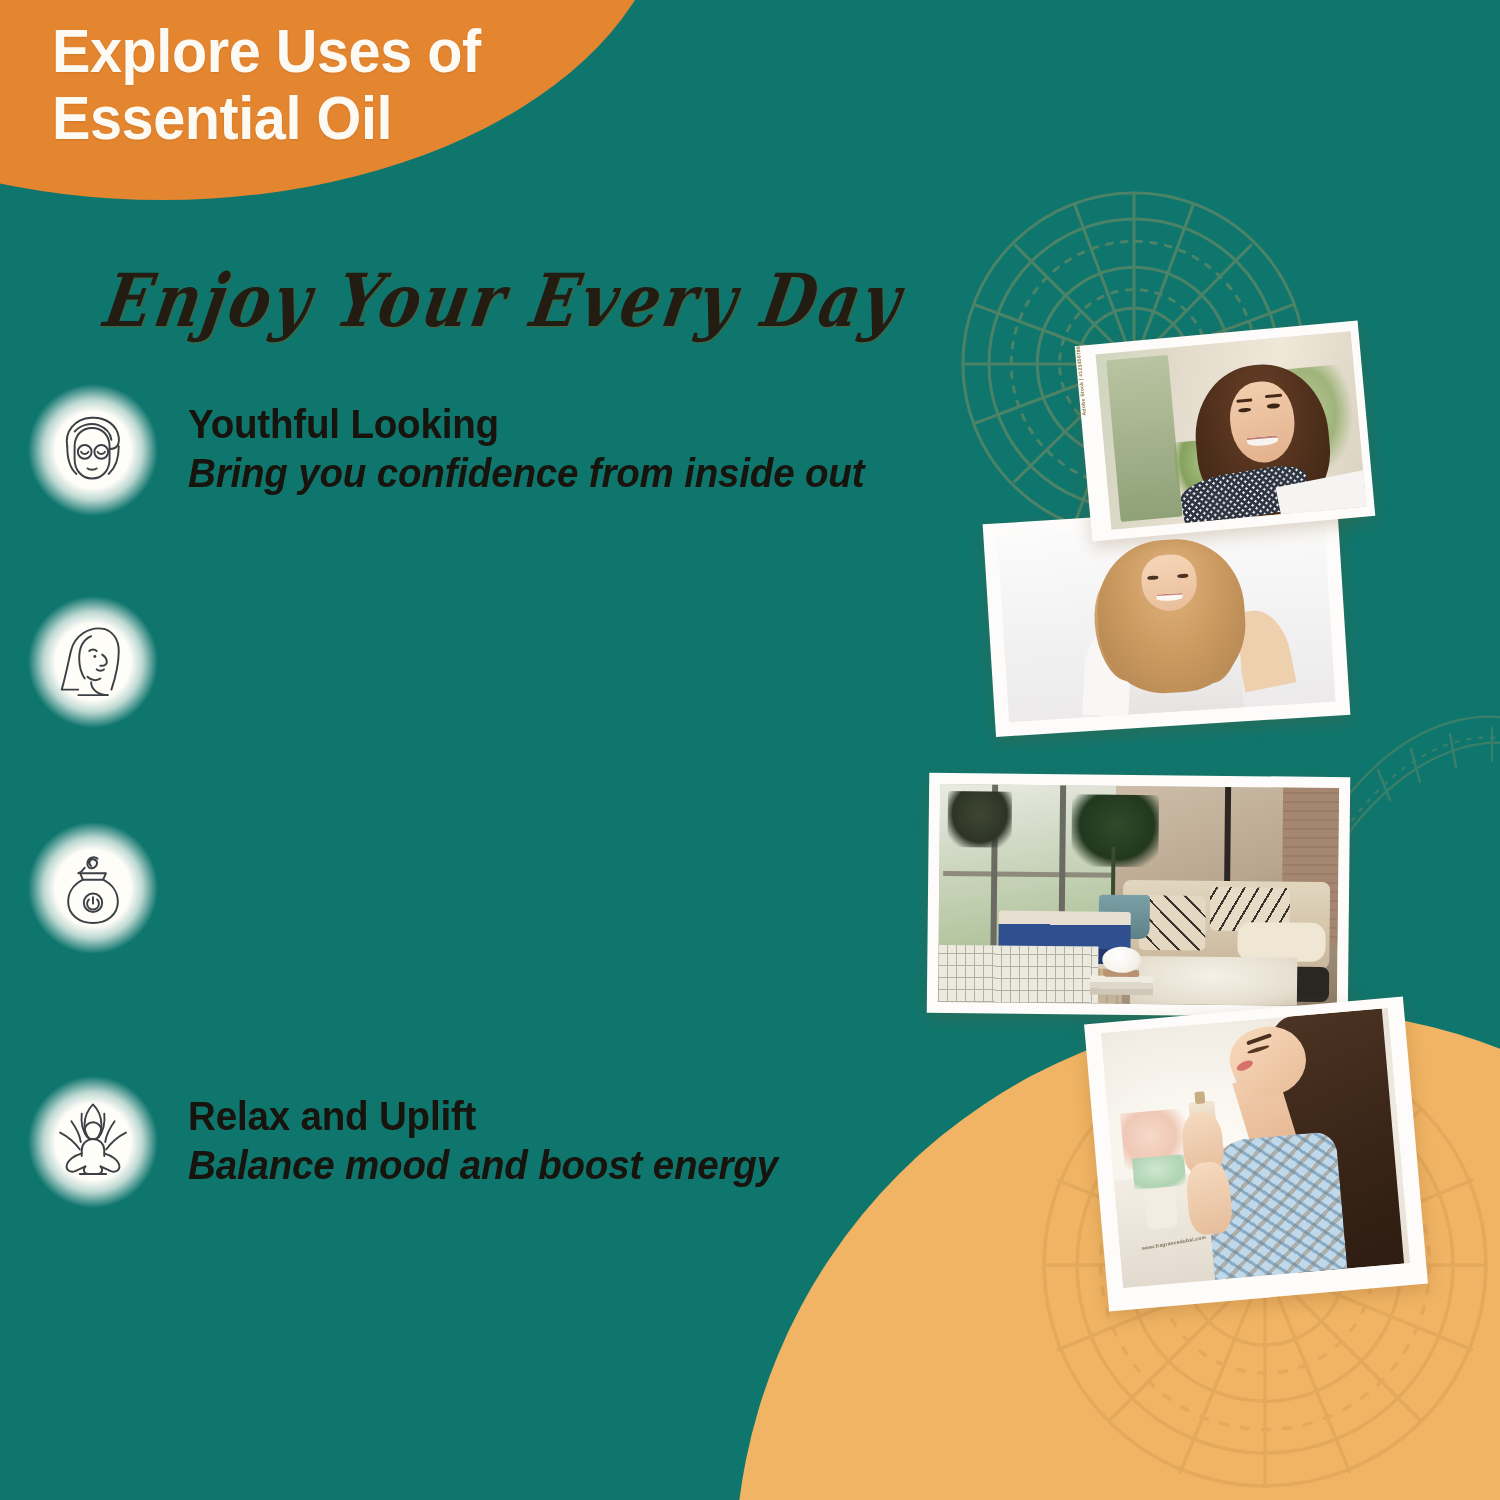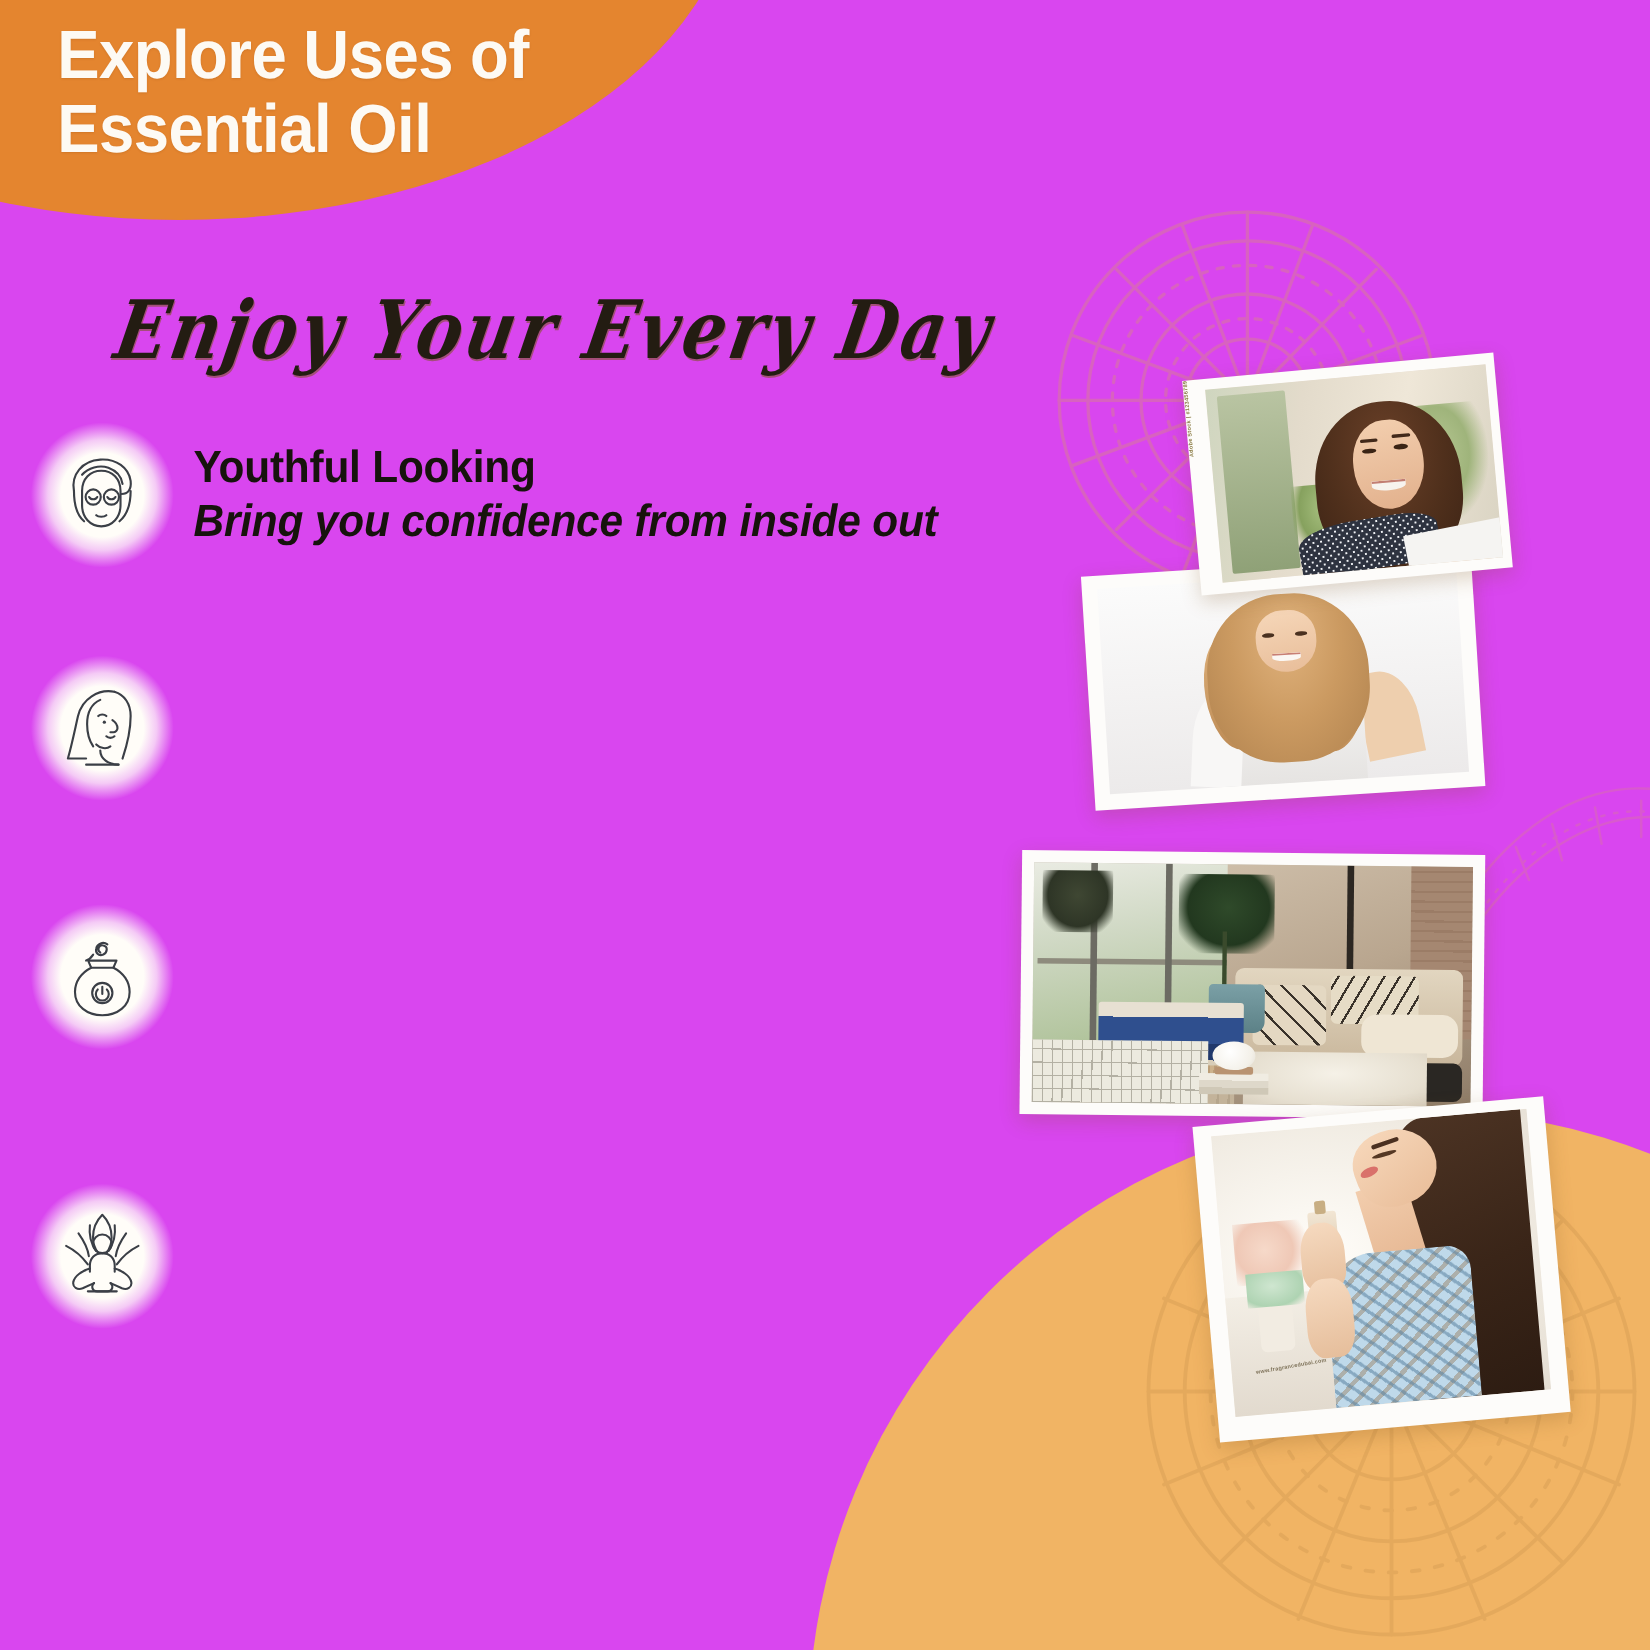--- a/index.html
+++ b/index.html
@@ -6,21 +6,21 @@
   body {
     width:1500px; height:1500px;
     font-family: "Liberation Sans", sans-serif;
     background:#f9ce8b;
     overflow:hidden;
   }
   #stage {
     position:relative;
     width:1500px; height:1500px;
     overflow:hidden;
-    background:#d946ef;
+    background:#0f766e;
   }
 
   
   .bg-circle-bottom {
     position:absolute;
     left:735px; top:1010px;
     width:1120px; height:1120px;
     border-radius:50%;
     background:#f1b464;
   }
@@ -88,21 +88,21 @@
     display:flex; align-items:center; justify-content:center;
   }
   .icon-wrap::before {
     content:"";
     position:absolute; left:0; top:0; right:0; bottom:0;
     border-radius:50%;
     background:radial-gradient(closest-side, #fffdf8 58%, rgba(255,253,248,.72) 76%, rgba(255,253,248,0) 100%);
   }
   .icon-wrap svg { position:relative; z-index:2; }
 
-  .feature-text { margin-left:18px; }
+  .feature-text { margin-left:30px; }
   .f-title {
     font-size:41px; font-weight:bold; color:#17130d;
     line-height:1.06;
     transform:scaleX(.94); transform-origin:left center;
     white-space:nowrap;
     letter-spacing:-0.2px;
   }
   .f-sub {
     font-size:41px; font-weight:bold; font-style:italic; color:#17130d;
     line-height:1.12;
@@ -442,20 +442,24 @@
           <circle cx="50" cy="38" r="9"></circle>
           <path d="M50 47c-7 0-12 5-12 12v6"></path>
           <path d="M50 47c7 0 12 5 12 12v6"></path>
           <path d="M38 62c-7 2-15 7-16 13-1 5 4 8 9 6l11-5"></path>
           <path d="M62 62c7 2 15 7 16 13 1 5-4 8-9 6l-11-5"></path>
           <path d="M42 76c-3 3-2 8 3 8h10c5 0 6-5 3-8"></path>
           <path d="M36 84h28"></path>
         </g>
       </svg>
     </div>
+    <div class="feature-text">
+      <div class="f-title">Relax and Uplift</div>
+      <div class="f-sub">Balance mood and boost energy</div>
+    </div>
   </div>
 
   <div class="photo ph3">
     <div class="inner">
       <div class="ph3-win"></div>
       <div class="ph3-rail"></div>
       <div class="ph3-winframe1"></div>
       <div class="ph3-winframe2"></div>
       <div class="ph3-ivy"></div>
       <div class="ph3-wallR"></div>

